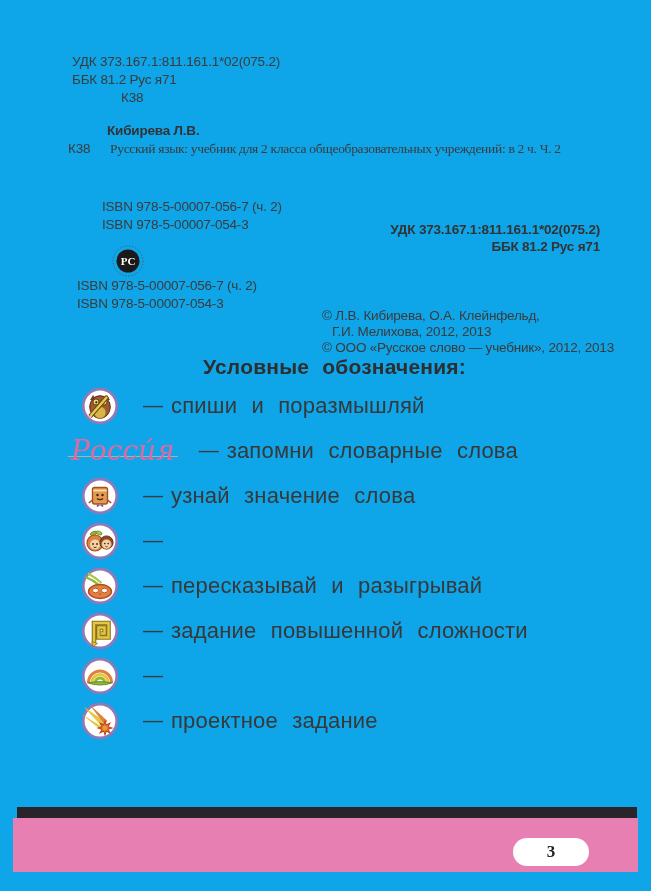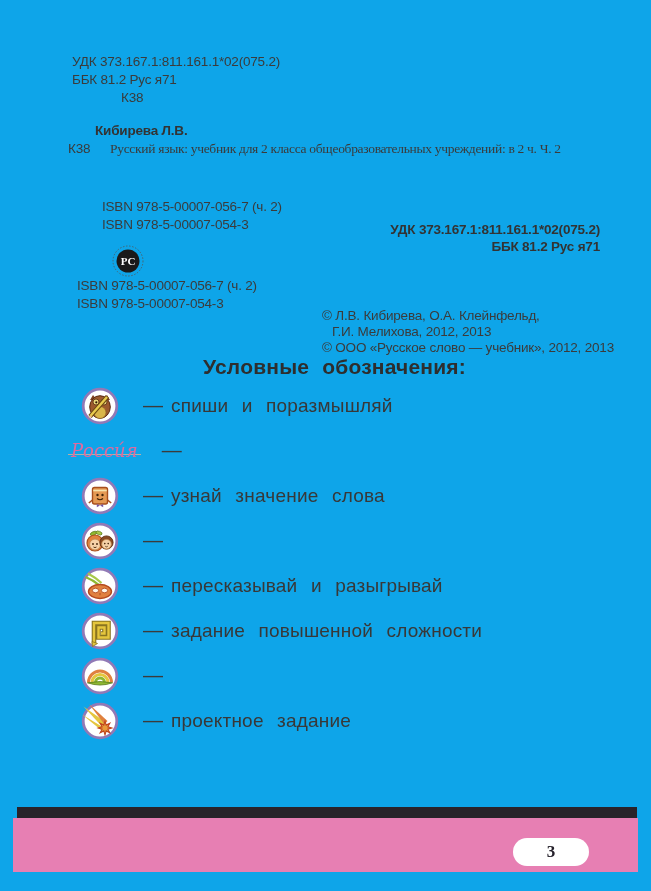--- a/index.html
+++ b/index.html
@@ -6,43 +6,43 @@
   .page{
     position:relative;width:651px;height:891px;background:#0ea5e9;
     font-family:"Liberation Sans",sans-serif;color:#3b3b3b;overflow:hidden;
     margin:0 auto;
   }
   
   .imprint{position:absolute;left:0;top:0;width:651px;height:340px;font-size:13.5px;line-height:18px;letter-spacing:-0.2px;}
   .blockA{position:absolute;left:72px;top:53px;}
   .blockA .k38a{margin-left:49px;}
   .authorblock{position:absolute;left:68px;top:122px;width:540px;}
-  .author{font-weight:bold;color:#333;margin-left:27px;}
+  .author{font-weight:bold;color:#333;margin-left:39px;}
   .descwrap{position:relative;margin-top:0;}
   .k38b{position:absolute;left:0;top:0;}
   .desc{margin-left:24px;letter-spacing:-0.3px;font-family:Liberation Serif, serif;}
   .desc .dl{white-space:nowrap;}
   .desc .dl.first{text-indent:18px;}
   .isbn1{position:absolute;left:102px;top:198px;}
   .rightcodes{position:absolute;right:51px;top:221px;text-align:right;font-weight:bold;color:#333;line-height:17px;}
   .logo{position:absolute;left:112px;top:245px;}
   .copyright{position:absolute;left:322px;top:260px;line-height:16px;margin-top:48px;}
   .copyright .c2{padding-left:10px;}
   .isbn2{position:absolute;left:77px;top:277px;}
   
   .legend-title{position:absolute;left:0;top:355px;width:639px;text-align:center;padding-left:30px;box-sizing:border-box;
     font-size:21px;font-weight:bold;color:#2e2e2e;word-spacing:7px;letter-spacing:0.2px;}
   .legend-rows{position:absolute;left:78px;top:383px;}
   .lrow{display:flex;align-items:center;height:45px;}
   .slot{width:44px;flex:none;display:flex;justify-content:center;align-items:center;}
   .slot.wide{width:auto;min-width:44px;margin-left:-10px;}
   .dash{margin-left:21px;margin-right:8px;font-size:20px;color:#3b3b3b;flex:none;}
-  .llabel{font-size:19px;color:#383838;word-spacing:8px;letter-spacing:0.2px;white-space:nowrap;}
+  .llabel{font-size:22px;color:#383838;word-spacing:8px;letter-spacing:0.2px;white-space:nowrap;}
   .cursive{
-    font-family:"DejaVu Serif",serif;font-style:italic;font-size:18px;color:#e06a9f;
+    font-family:"DejaVu Serif",serif;font-style:italic;font-size:28px;color:#e06a9f;
     background:linear-gradient(#b9aca4,#b9aca4) 0 72%/100% 1px no-repeat;
     padding:0 3px;line-height:1;text-align:right;
   }
   
   .bar-dark{position:absolute;left:17px;top:807px;width:620px;height:11px;background:#29232a;}
   .bar-pink{position:absolute;left:13px;top:818px;width:625px;height:54px;background:#e77fb3;}
   .page-pill{position:absolute;left:500px;top:20px;width:76px;height:28px;background:#fff;border-radius:14px;
     display:flex;align-items:center;justify-content:center;
     font-family:"Liberation Serif",serif;font-weight:bold;font-size:17px;color:#24202a;}
   svg{display:block;}
@@ -124,20 +124,21 @@
       </span>
       <span class="dash">—</span>
       <span class="llabel">спиши и поразмышляй</span>
     </div>
 
     <div class="lrow">
       <span class="slot wide">
         <span class="cursive">Росси́я</span>
       </span>
       <span class="dash">—</span>
+      <span class="llabel">запомни словарные слова</span>
     </div>
 
     <div class="lrow">
       <span class="slot">
         <svg width="40" height="40" viewBox="0 0 40 40">
           <circle cx="20" cy="20" r="16.8" fill="#fff" stroke="#9179b6" stroke-width="2.8"></circle>
           <rect x="12.5" y="11.5" width="15" height="16.5" rx="2" fill="#e59a54" stroke="#a84f1d" stroke-width="1.4"></rect>
           <line x1="13.2" y1="14.5" x2="26.8" y2="14.5" stroke="#f6e3ac" stroke-width="1.6"></line>
           <circle cx="17.5" cy="19" r="1.2" fill="#3f2208"></circle>
           <circle cx="22.5" cy="19" r="1.2" fill="#3f2208"></circle>

